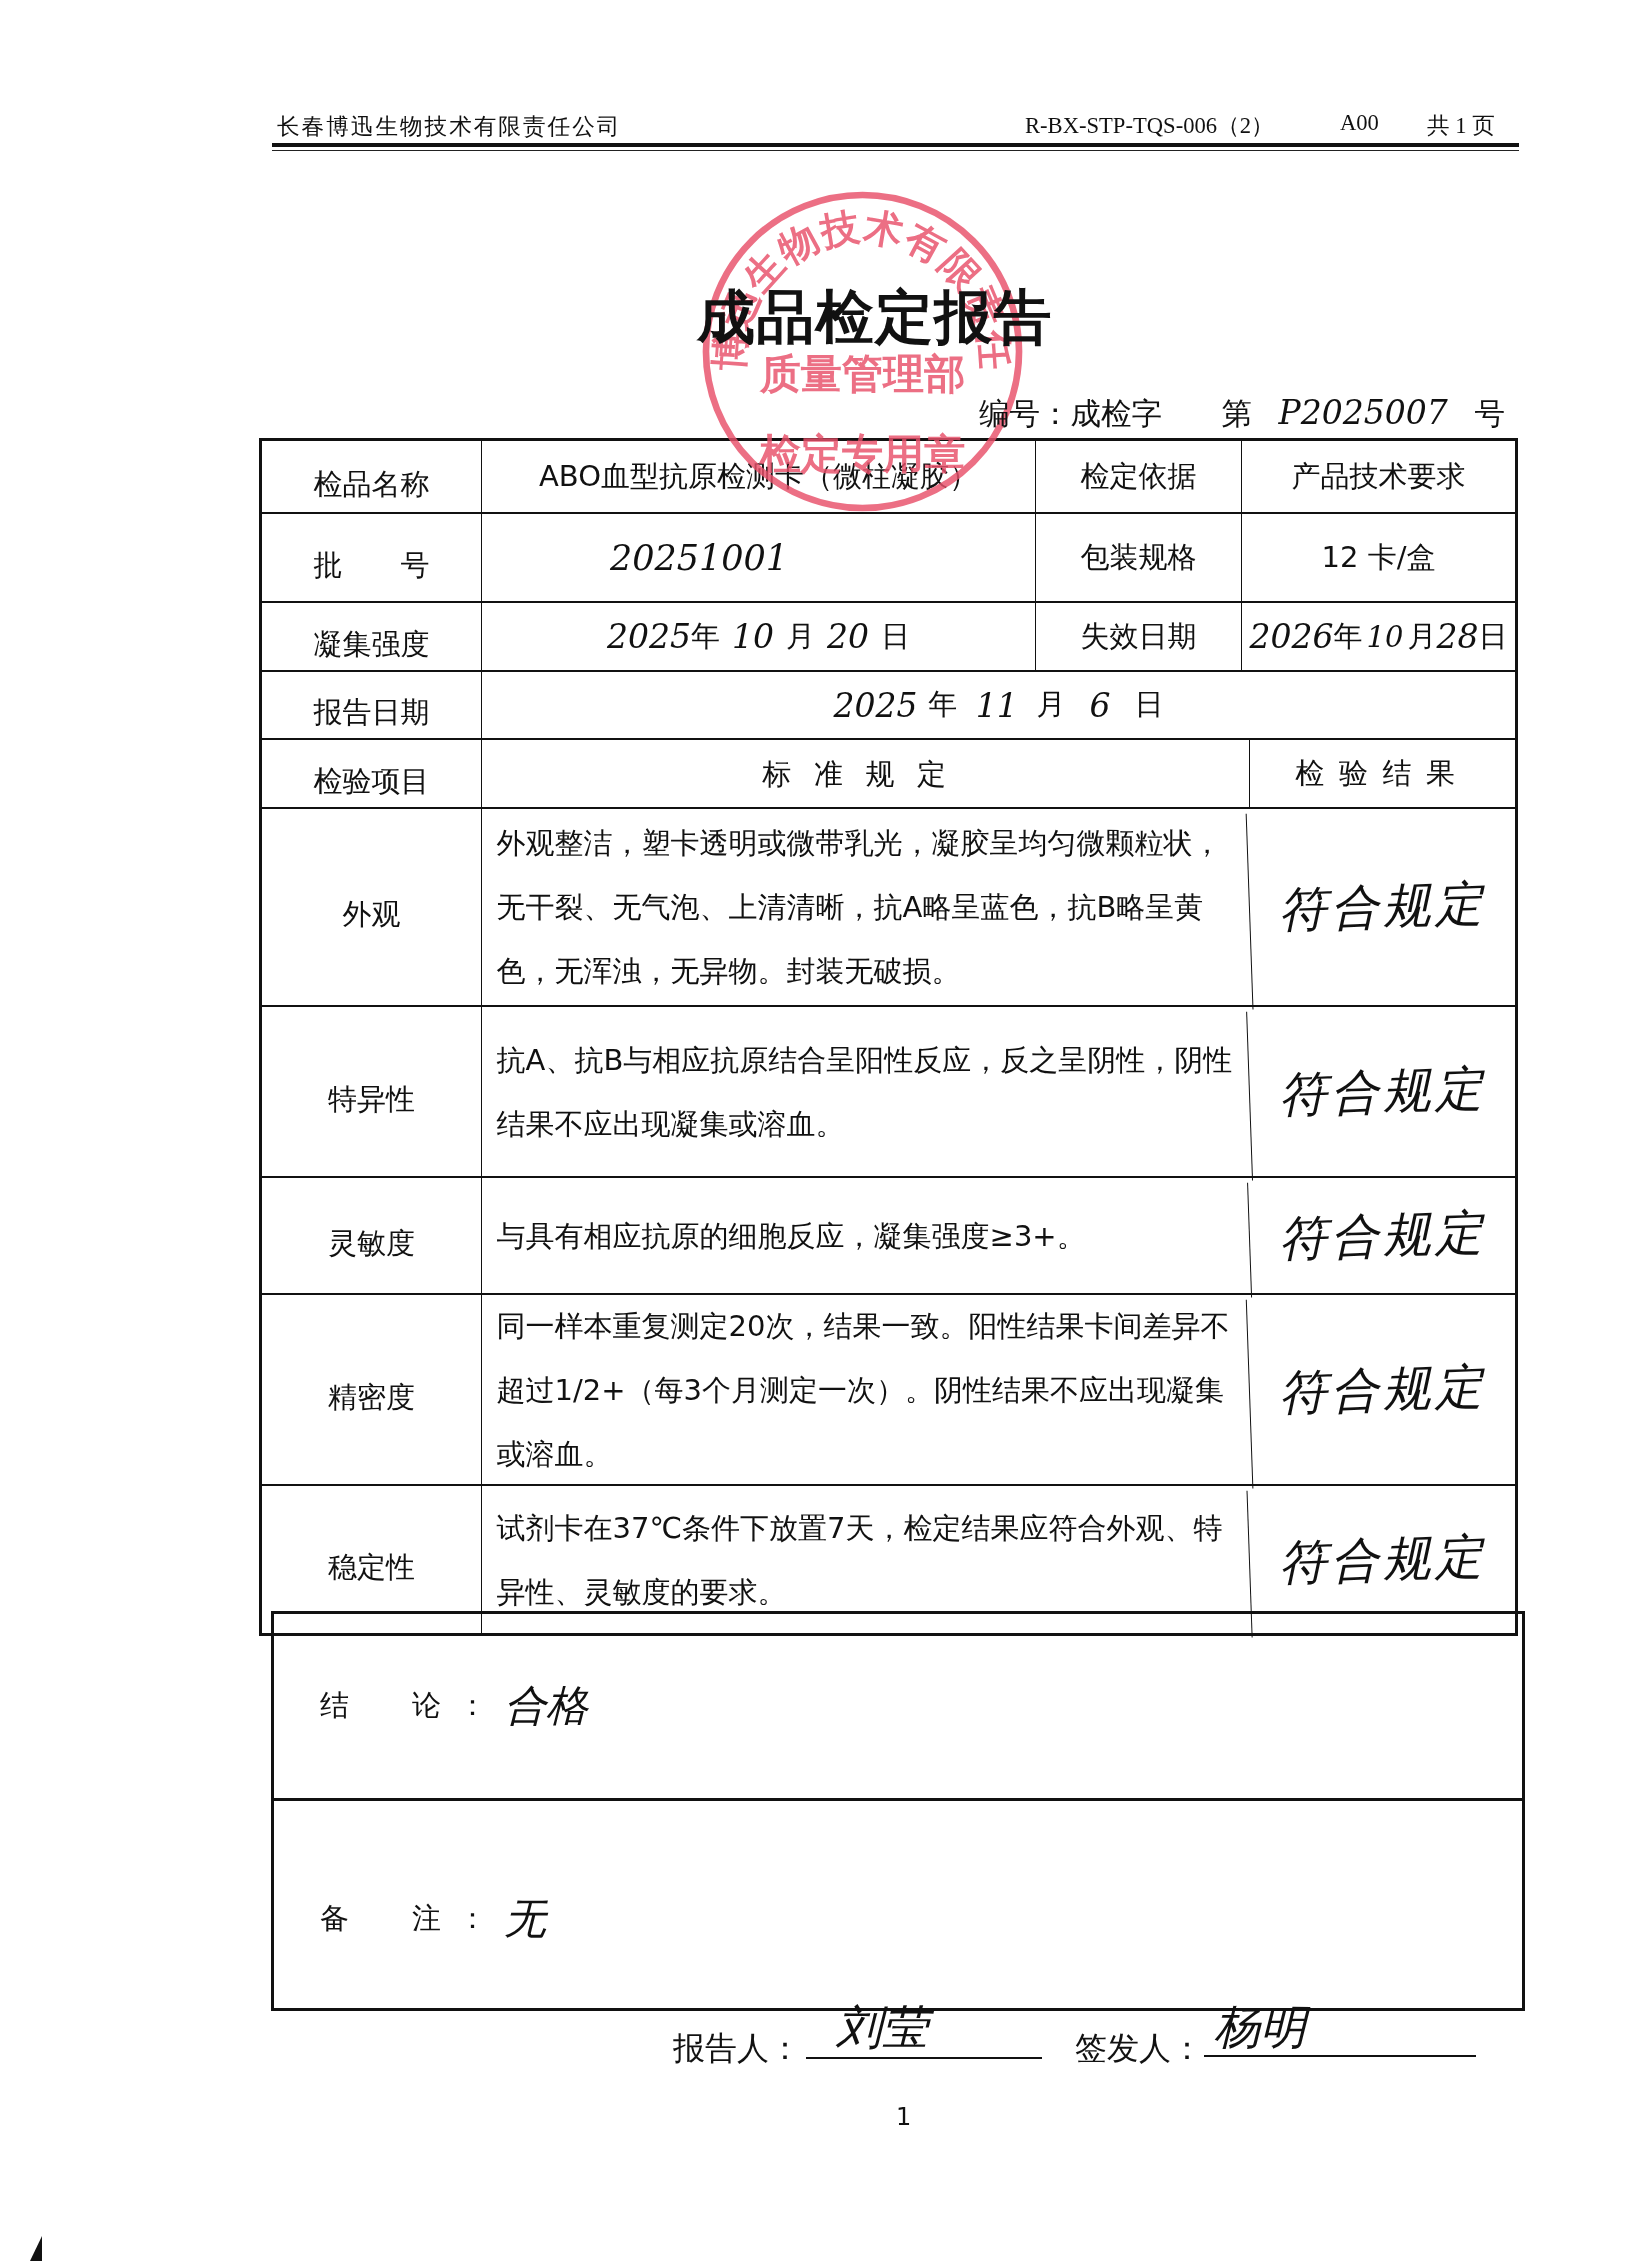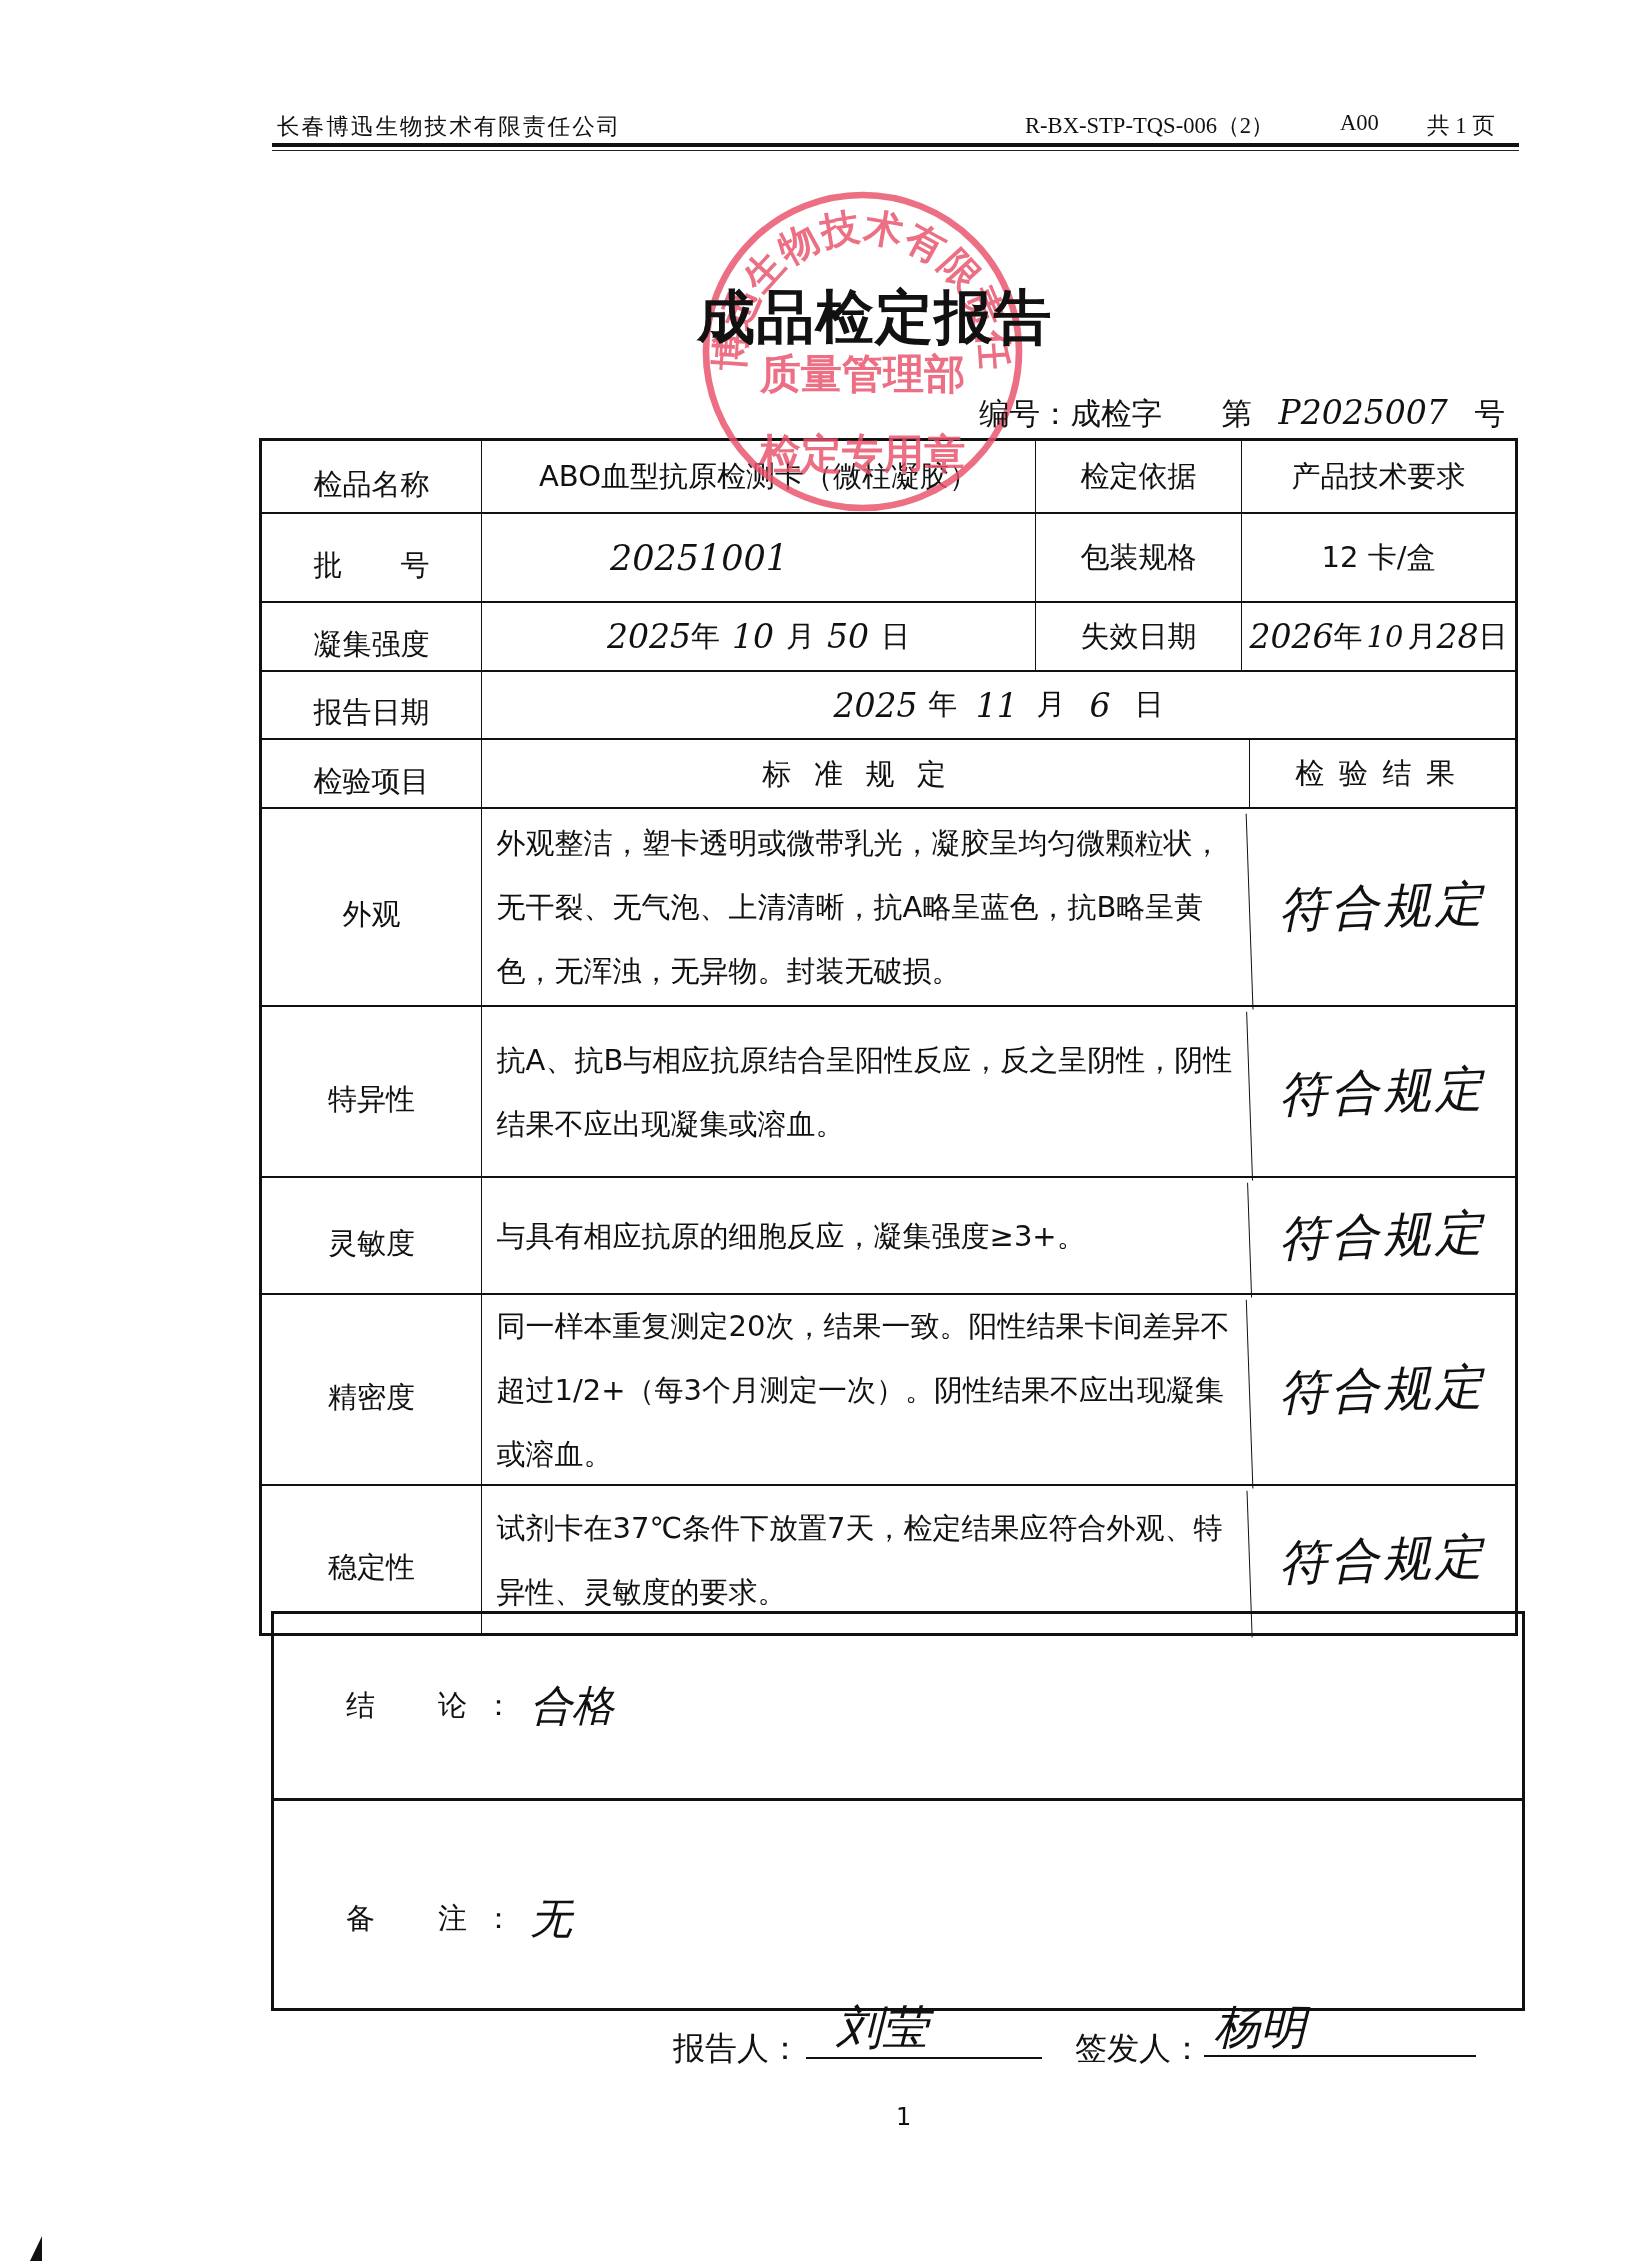--- a/index.html
+++ b/index.html
@@ -39,21 +39,21 @@
   .c-lbl2 { width:206px; }
   .c-val2 { flex:1; }
   .c-item { width:219px; }
   .c-std { width:768px; justify-content:flex-start; padding:0 14.6px; line-height:64px; font-size:29px; }
   .c-res { flex:1; }
   .hand { font-family:"DejaVu Serif","Liberation Serif",serif; font-style:italic; }
   .hand-res { font-size:48px; font-family:"DejaVu Serif",serif; font-style:italic; letter-spacing:4px; transform:rotate(-2deg); }
   .spaced { letter-spacing:22.6px; }
   .spaced-sm { letter-spacing:14.6px; }
 
-  .box { display:block; padding:0 72px; font-size:29px; font-family:"DejaVu Sans","Liberation Sans",sans-serif; }
+  .box { display:block; padding:0 46px; font-size:29px; font-family:"DejaVu Sans","Liberation Sans",sans-serif; }
   .box .lbl { letter-spacing:17px; }
   .box .hand { font-size:42px; }
 
   
   .sig { top:2017px; font-size:32px; font-family:"DejaVu Sans","Liberation Sans",sans-serif; }
   .sig-line { height:2px; background:#111; }
   .sig-hand { font-size:46px; font-family:"DejaVu Serif",serif; font-style:italic; }
   .pageno { left:896px; top:2103px; font-size:24px; font-family:"DejaVu Sans",sans-serif; }
   .corner { left:30px; top:2236px; width:0; height:0; border-left:12px solid transparent; border-bottom:25px solid #111; }
 </style>
@@ -104,21 +104,21 @@
     <div class="cell c-lbl2">包装规格</div>
     <div class="cell c-val2">12 卡/盒</div>
   </div>
   <div class="row" style="height:69px">
     <div class="cell c-lbl">凝集强度</div>
     <div class="cell c-val">
       <span class="hand" style="font-size:33px">2025</span>
       <span>年</span>
       <span class="hand" style="font-size:33px;margin:0 12px">10</span>
       <span>月</span>
-      <span class="hand" style="font-size:33px;margin:0 12px">50</span>
+      <span class="hand" style="font-size:33px;margin:0 12px">20</span>
       <span>日</span>
     </div>
     <div class="cell c-lbl2">失效日期</div>
     <div class="cell c-val2">
       <span class="hand" style="font-size:33px">2026</span>
       <span>年</span>
       <span class="hand" style="font-size:29px;margin:0 4px">10</span>
       <span>月</span>
       <span class="hand" style="font-size:33px">28</span>
       <span>日</span>

